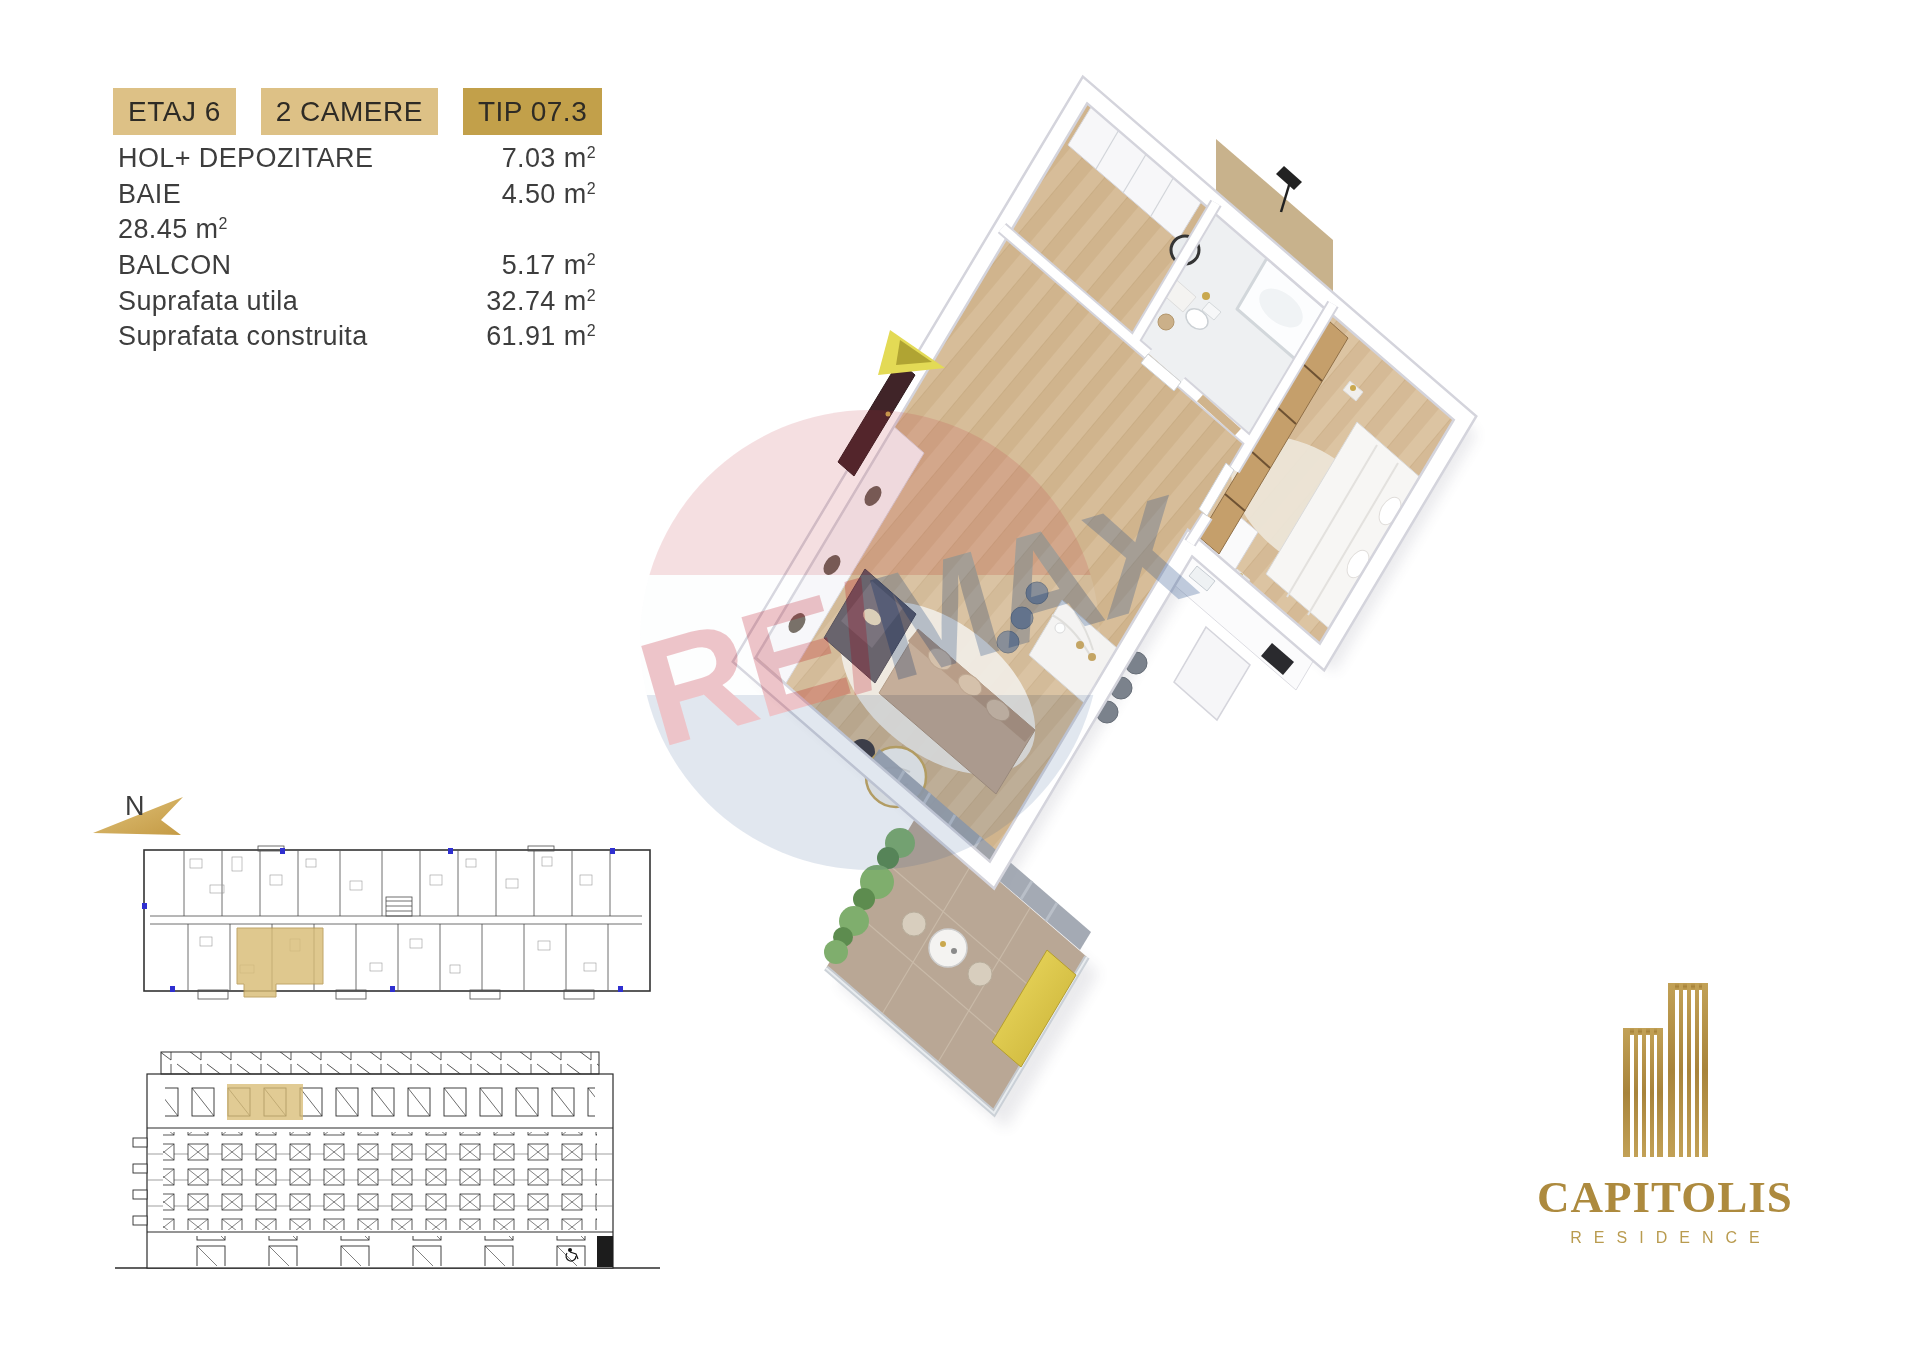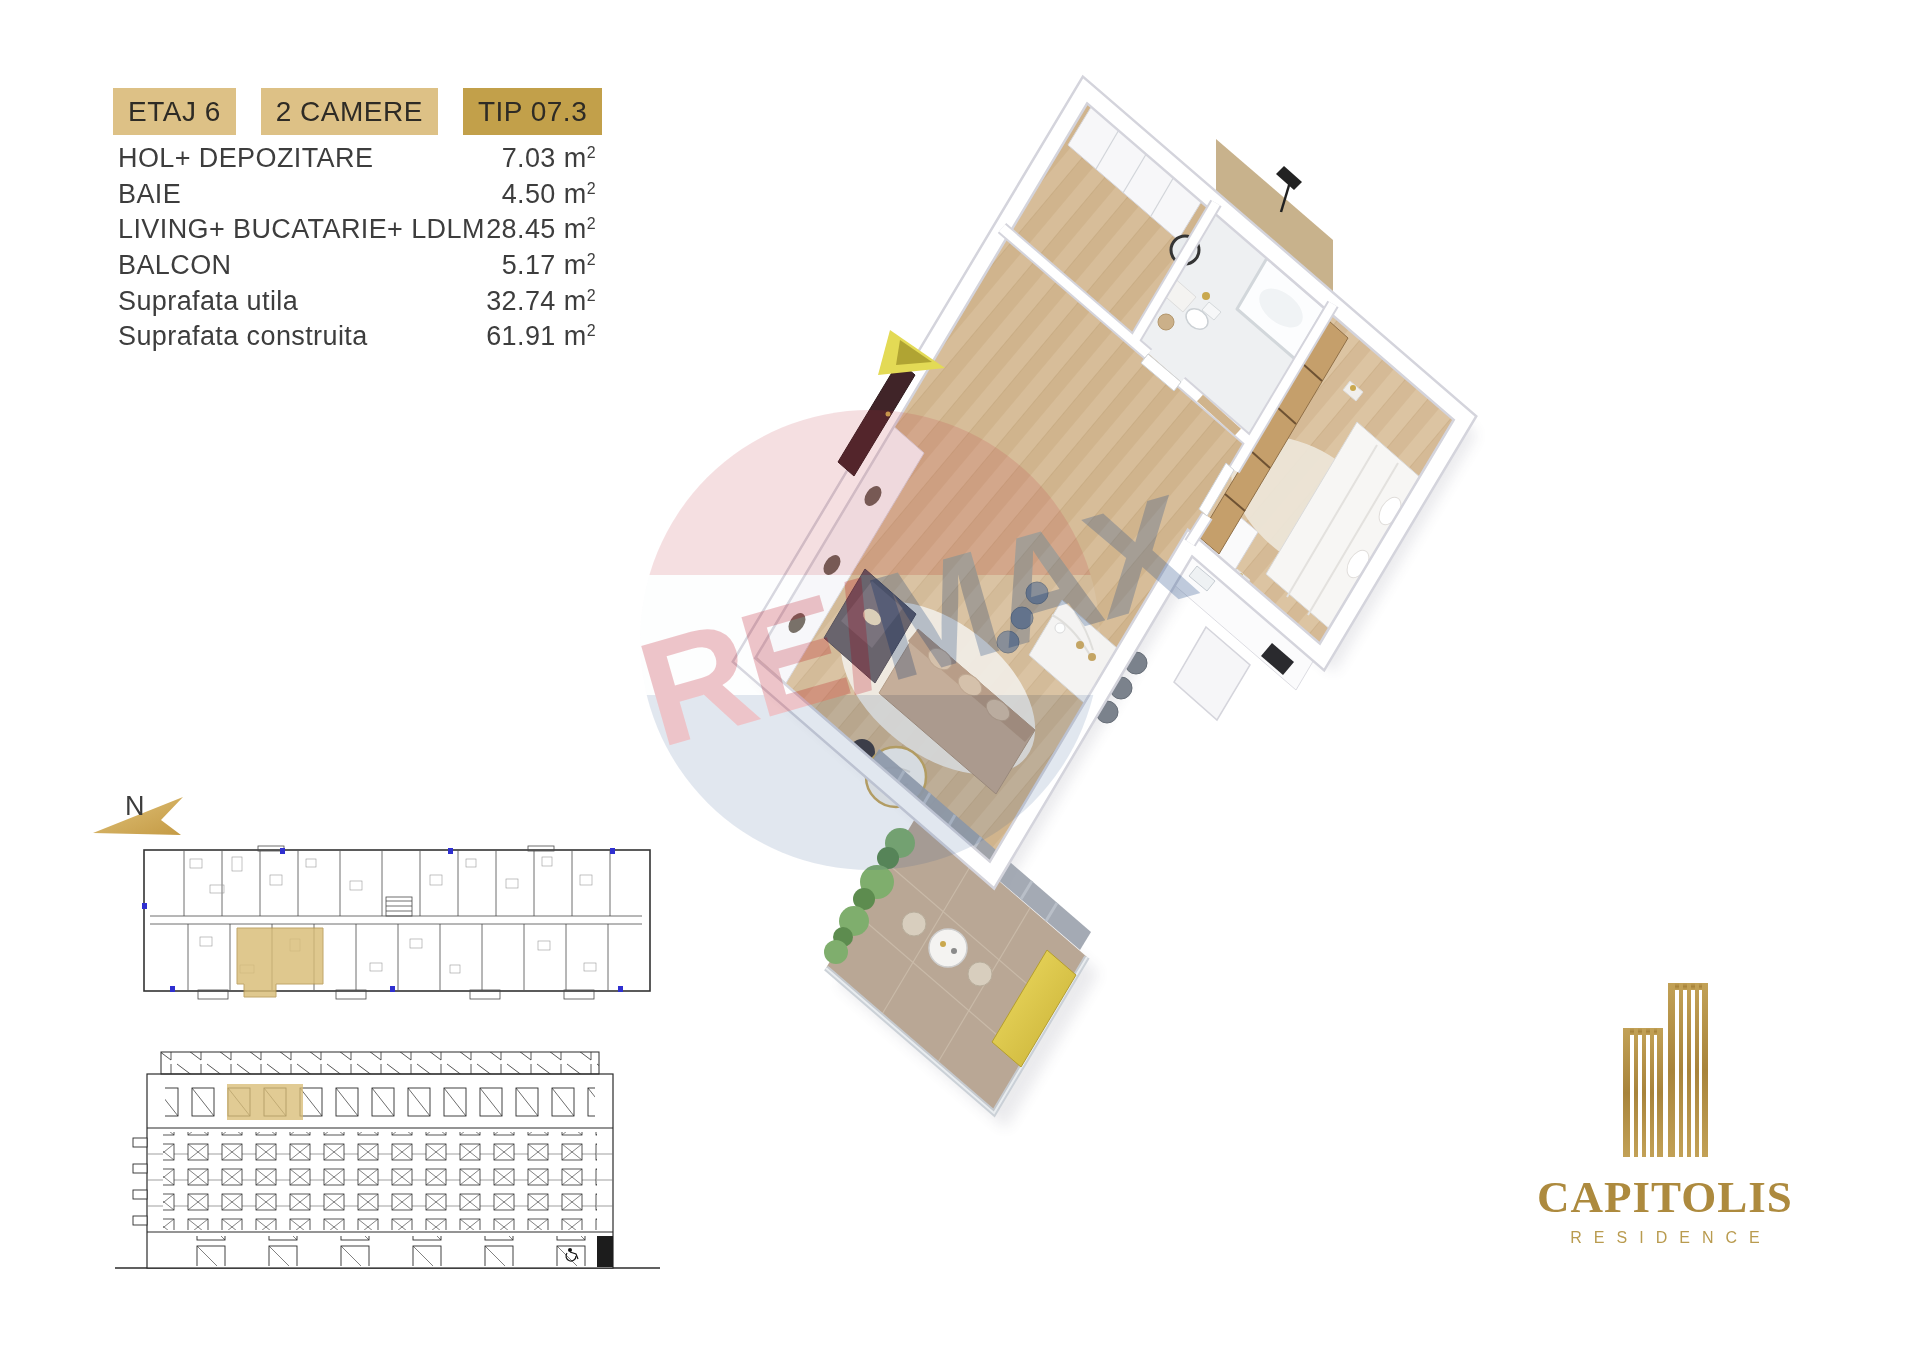--- a/index.html
+++ b/index.html
@@ -39,21 +39,20 @@
 <div class="areas">
   <div class="arow">
     <span class="lbl">HOL+ DEPOZITARE</span>
     <span class="val"><span>7.03</span><span class="unit">m</span><sup>2</sup></span>
   </div>
   <div class="arow">
     <span class="lbl">BAIE</span>
     <span class="val"><span>4.50</span><span class="unit">m</span><sup>2</sup></span>
   </div>
   <div class="arow">
-    <span class="lbl">LIVING+ BUCATARIE+ LDLM</span>
     <span class="val"><span>28.45</span><span class="unit">m</span><sup>2</sup></span>
   </div>
   <div class="arow">
     <span class="lbl">BALCON</span>
     <span class="val"><span>5.17</span><span class="unit">m</span><sup>2</sup></span>
   </div>
   <div class="arow">
     <span class="lbl">Suprafata utila</span>
     <span class="val"><span>32.74</span><span class="unit">m</span><sup>2</sup></span>
   </div>

